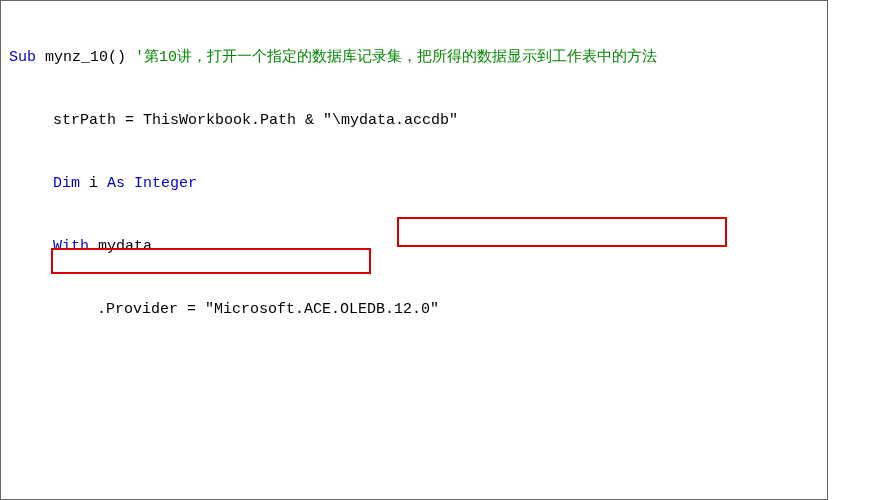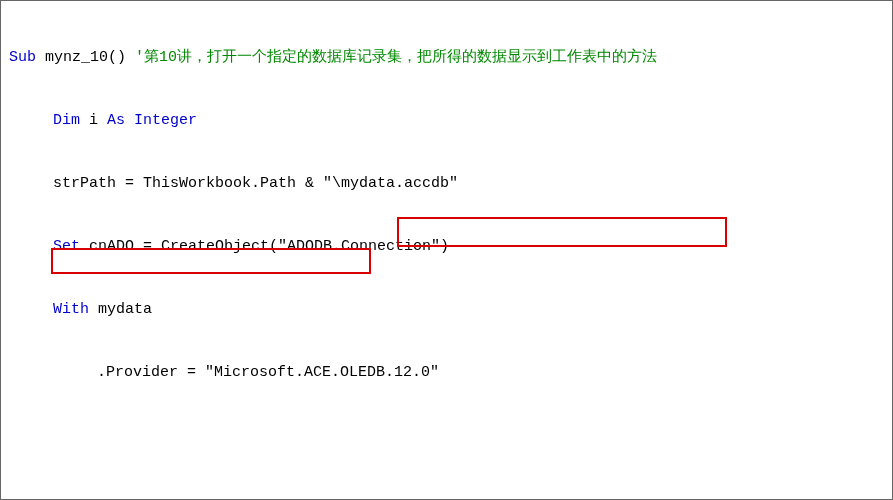--- a/index.html
+++ b/index.html
@@ -5,21 +5,21 @@
   body {
     margin: 0;
     padding: 0;
     background: #ffffff;
     font-family: "Courier New", monospace;
     font-size: 15px;
     line-height: 1.4;
   }
   .code-container {
     border: 1px solid #666;
-    width: 893px;
+    width: 828px;
     height: 500px;
     box-sizing: border-box;
     padding: 4px 8px;
     position: relative;
     white-space: pre;
     overflow: hidden;
   }
   .kw { color: #0000cc; }
   .cm { color: #008800; }
   .line {
@@ -39,23 +39,22 @@
     border: 2px solid #d80000;
     box-sizing: border-box;
     pointer-events: none;
   }
 </style>
 </head>
 <body>
 
 <div class="code-container">
   <span class="line"><span class="kw">Sub</span><span> mynz_10() </span><span class="cm">'第10讲，打开一个指定的数据库记录集，把所得的数据显示到工作表中的方法</span></span>
+  <span class="line indent1"><span>strPath = ThisWorkbook.Path &amp; "\mydata.accdb"</span></span>
   <span class="line indent1"><span class="kw">Dim</span><span> i </span><span class="kw">As Integer</span></span>
-  <span class="line indent1"><span>strPath = ThisWorkbook.Path &amp; "\mydata.accdb"</span></span>
-  <span class="line indent1"><span class="kw">Set</span><span> cnADO = CreateObject("ADODB.Connection")</span></span>
   <span class="line indent1"><span class="kw">With</span><span> mydata</span></span>
   <span class="line indent2"><span>.Provider = "Microsoft.ACE.OLEDB.12.0"</span></span>
   
   
   
   
   
   
   
   

